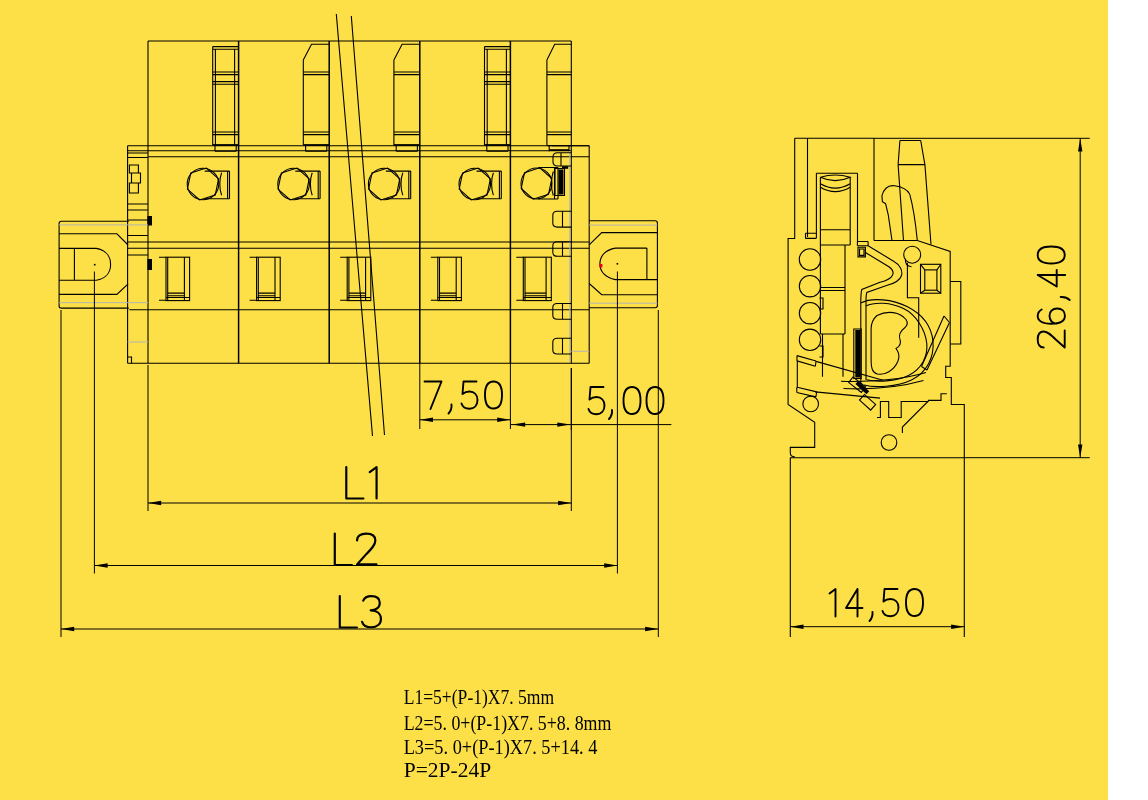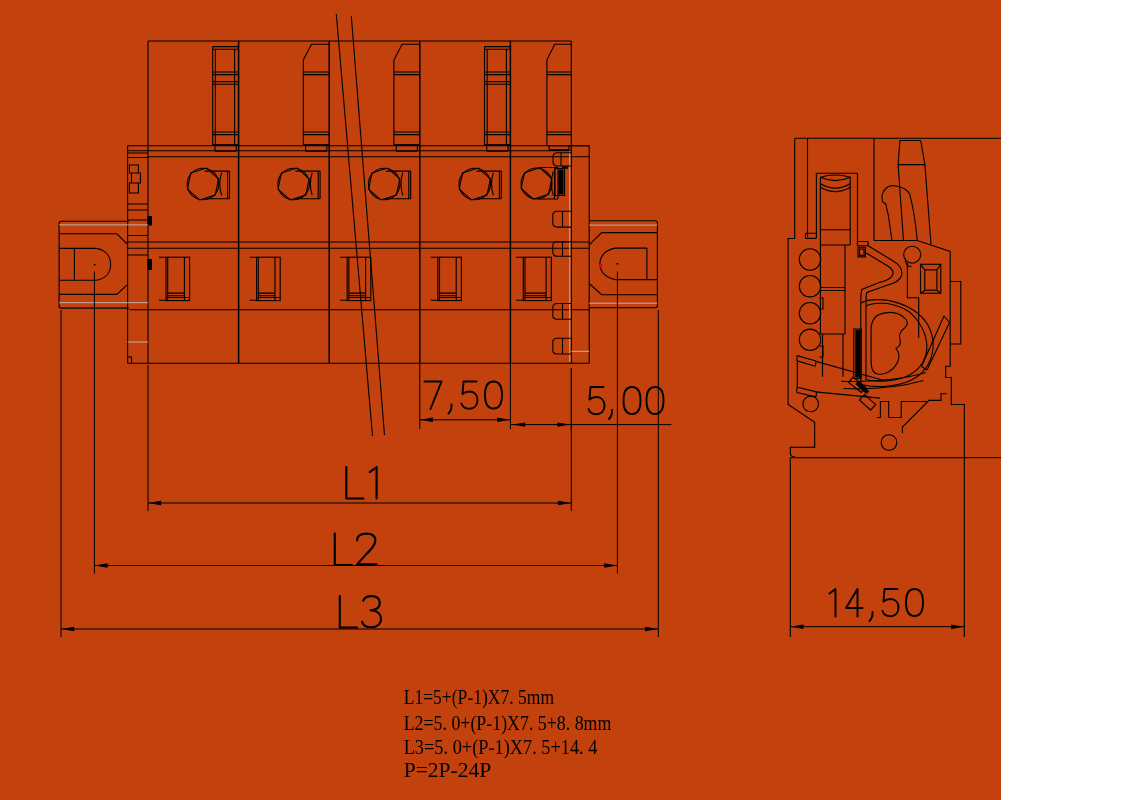--- a/index.html
+++ b/index.html
@@ -1,16 +1,16 @@
 <!DOCTYPE html>
 <html><head>
 <meta charset="utf-8">
 <style>
   html,body{margin:0;padding:0;background:#fff;}
-  #page{position:relative;width:1001px;height:800px;background:#c2410c;overflow:hidden;}
+  #page{position:relative;width:1108px;height:800px;background:#fde047;overflow:hidden;}
   svg{position:absolute;left:0;top:0;}
   .ln{stroke:#000;stroke-width:1.1;fill:none;}
   .ln2{stroke:#000;stroke-width:1.8;fill:none;}
   .gy{stroke:#b4b4b4;stroke-width:1;fill:none;}
   .dim{stroke:#000;stroke-width:1;fill:none;}
   .gl{stroke:#000;stroke-width:1.9;fill:none;stroke-linecap:round;stroke-linejoin:round;}
   .ar{fill:#000;stroke:none;}
   text{font-family:"Liberation Serif", serif;fill:#000;}
 </style>
 </head>

